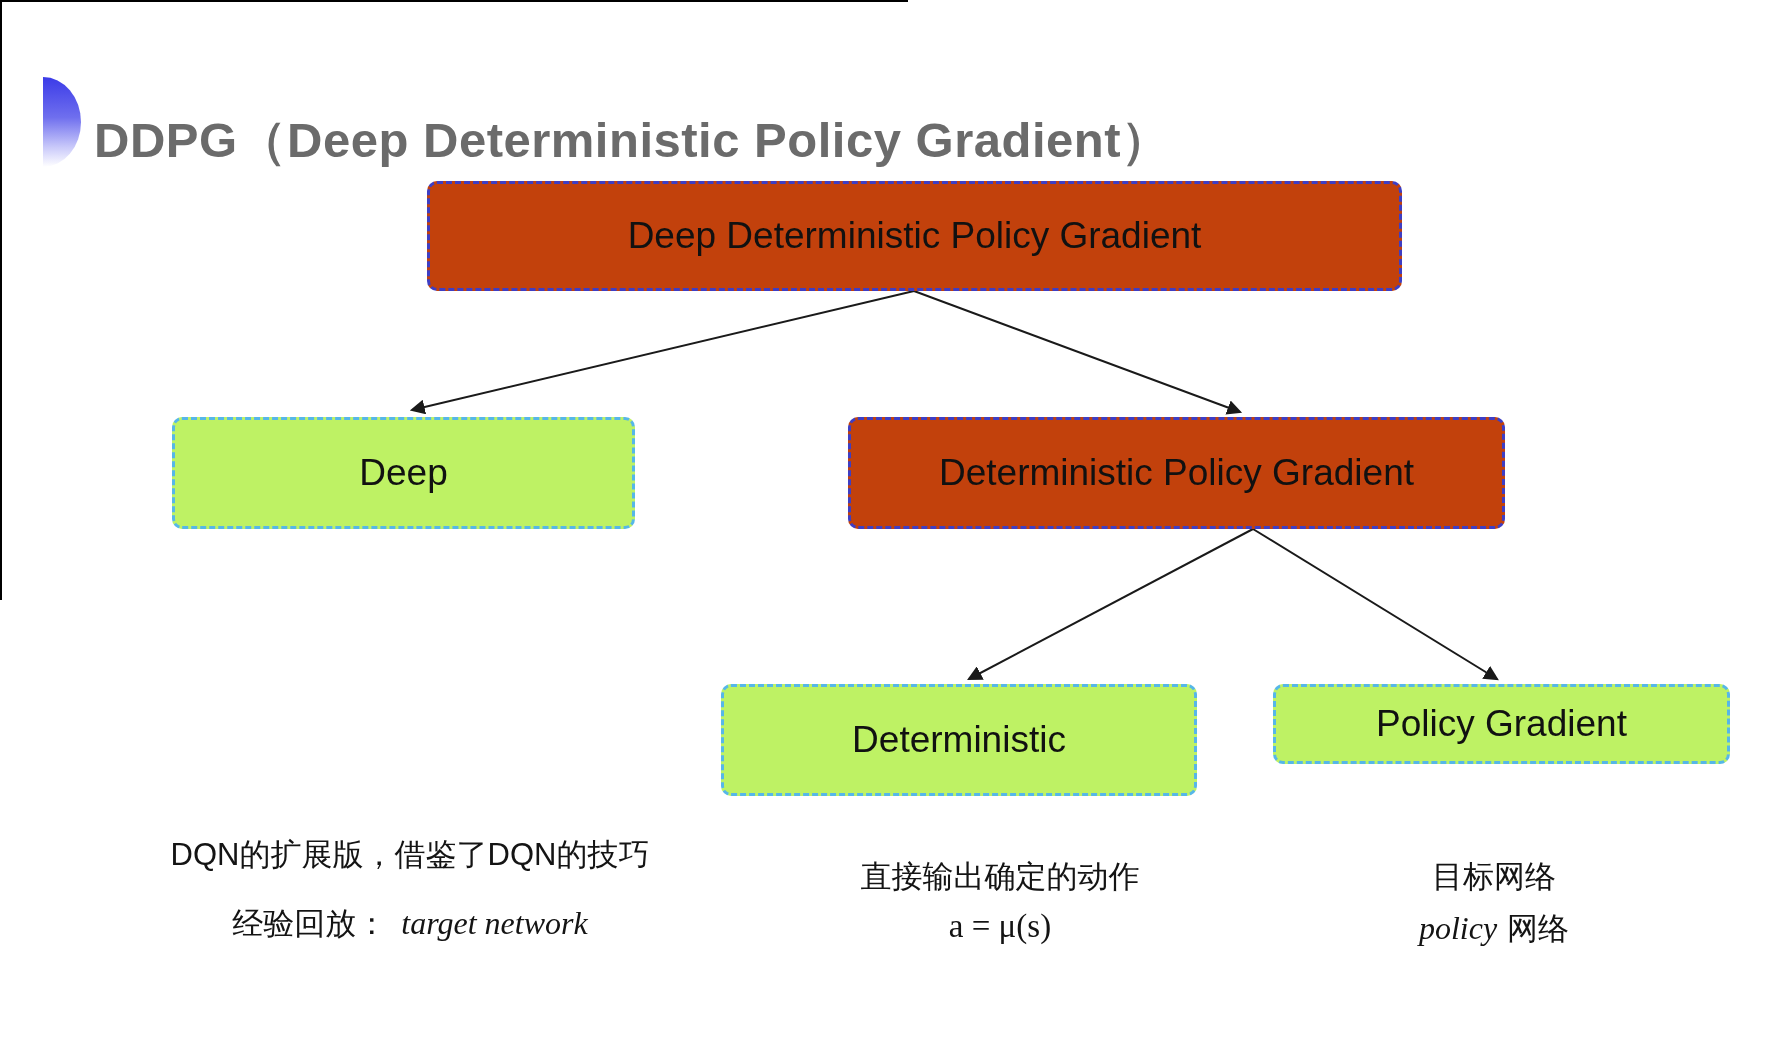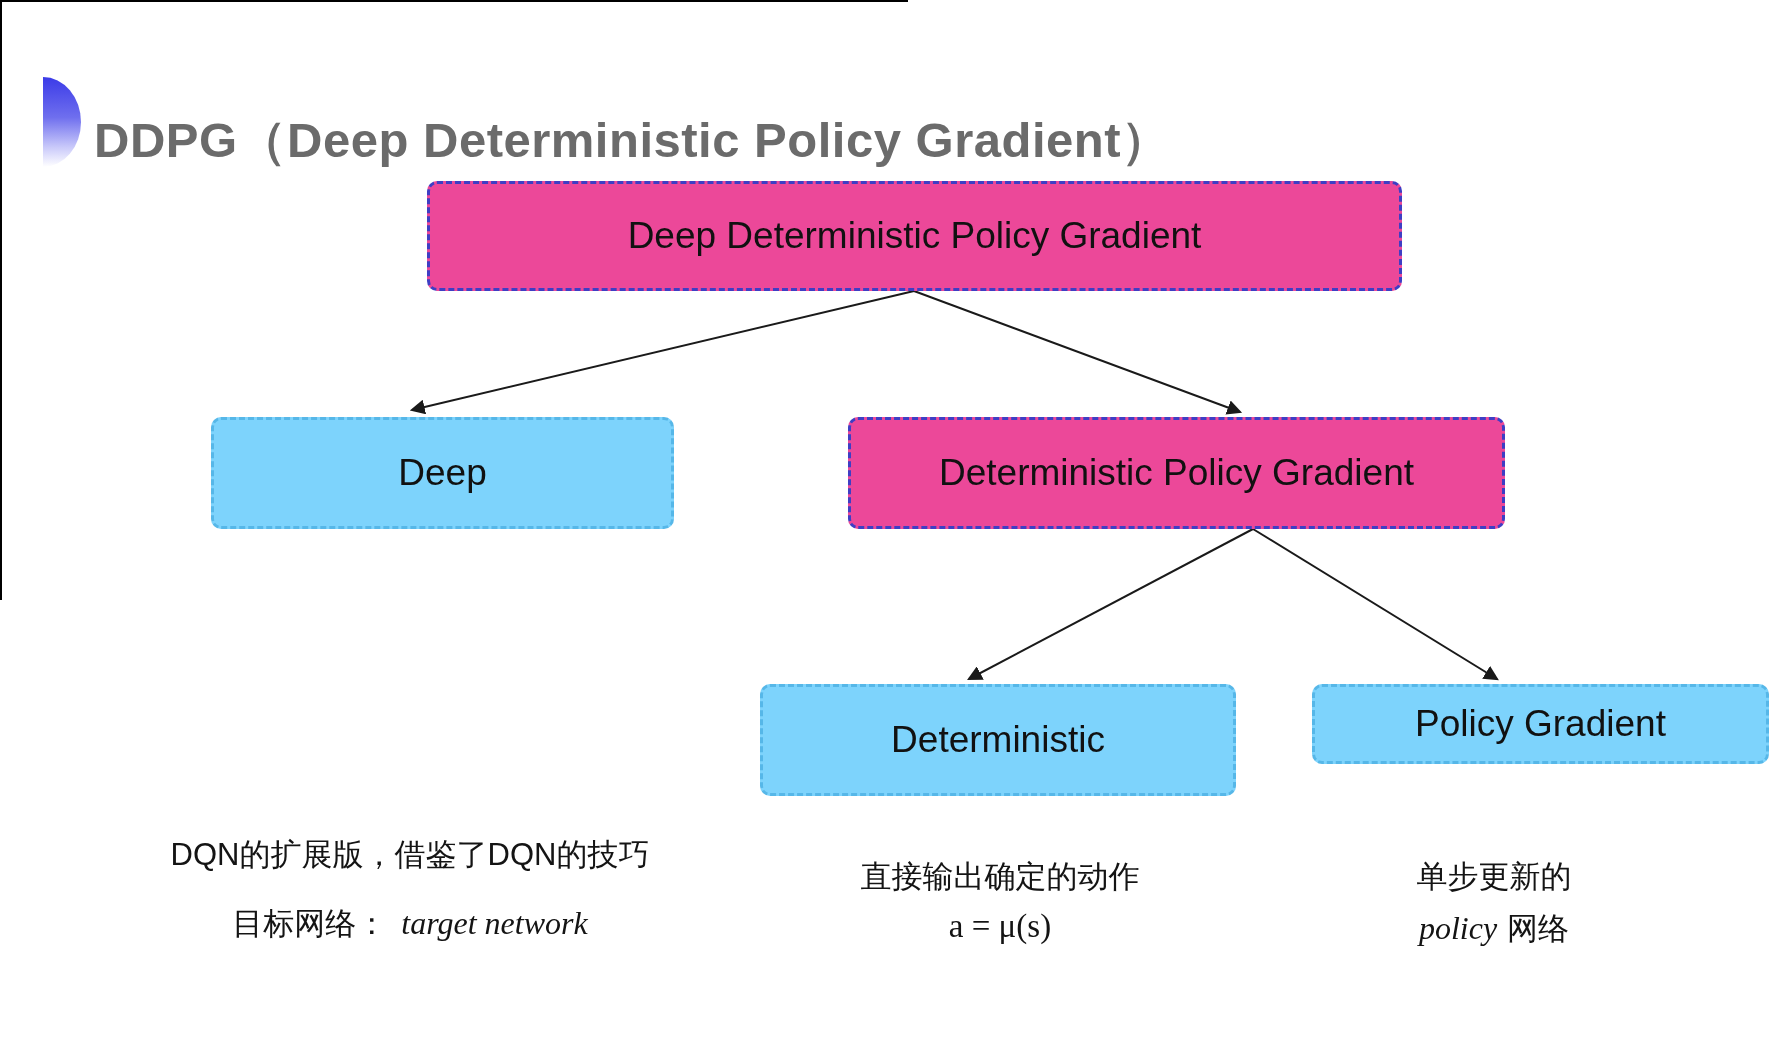--- a/index.html
+++ b/index.html
@@ -29,22 +29,22 @@
   
   svg.edges { position: absolute; left: 0; top: 0; width: 1778px; height: 1056px; z-index: 1; }
 
   
   .node {
     position: absolute; z-index: 2;
     display: flex; align-items: center; justify-content: center;
     border-radius: 10px; font-size: 37px; color: #111;
     box-sizing: border-box;
   }
-  .node.lavender { background: #ec4899; border: 3px dashed #3e3ec4; }
-  .node.cyan     { background: #7dd3fc; border: 3px dashed #56b7e8; margin-left: 39px; }
+  .node.lavender { background: #c2410c; border: 3px dashed #3e3ec4; }
+  .node.cyan     { background: #bef264; border: 3px dashed #56b7e8; }
 
   .node-root { left: 427px; top: 181px; width: 975px; height: 110px; }
   .node-deep { left: 172px; top: 417px; width: 463px; height: 112px; }
   .node-dpg  { left: 848px; top: 417px; width: 657px; height: 112px; }
   .node-det  { left: 721px; top: 684px; width: 476px; height: 112px; }
   .node-pg   { left: 1273px; top: 684px; width: 457px; height: 80px; }
 
   
   .note { position: absolute; z-index: 2; text-align: center; color: #141414; }
   .note .cjk { font-size: 31px; }
@@ -96,35 +96,35 @@
   </div>
   <div class="node cyan node-pg">
     <span>Policy Gradient</span>
   </div>
 
   <div class="note note-left">
     <div class="row">
       <span class="cjk">DQN的扩展版，借鉴了DQN的技巧</span>
     </div>
     <div class="row">
-      <span class="cjk">目标网络：</span><span class="term">target network</span>
+      <span class="cjk">经验回放：</span><span class="term">target network</span>
     </div>
   </div>
 
   <div class="note note-mid">
     <div class="row">
       <span class="cjk">直接输出确定的动作</span>
     </div>
     <div class="row">
       <span class="formula">a = μ(s)</span>
     </div>
   </div>
 
   <div class="note note-right">
     <div class="row">
-      <span class="cjk">单步更新的</span>
+      <span class="cjk">目标网络</span>
     </div>
     <div class="row">
       <span class="term">policy</span><span class="cjk">网络</span>
     </div>
   </div>
 
 </div>
 
 </body></html>

